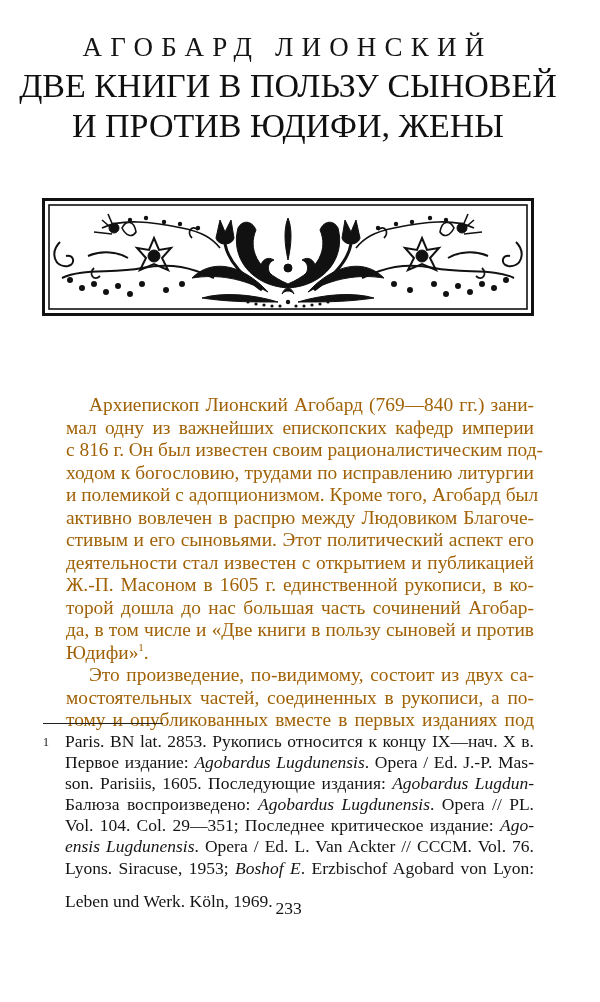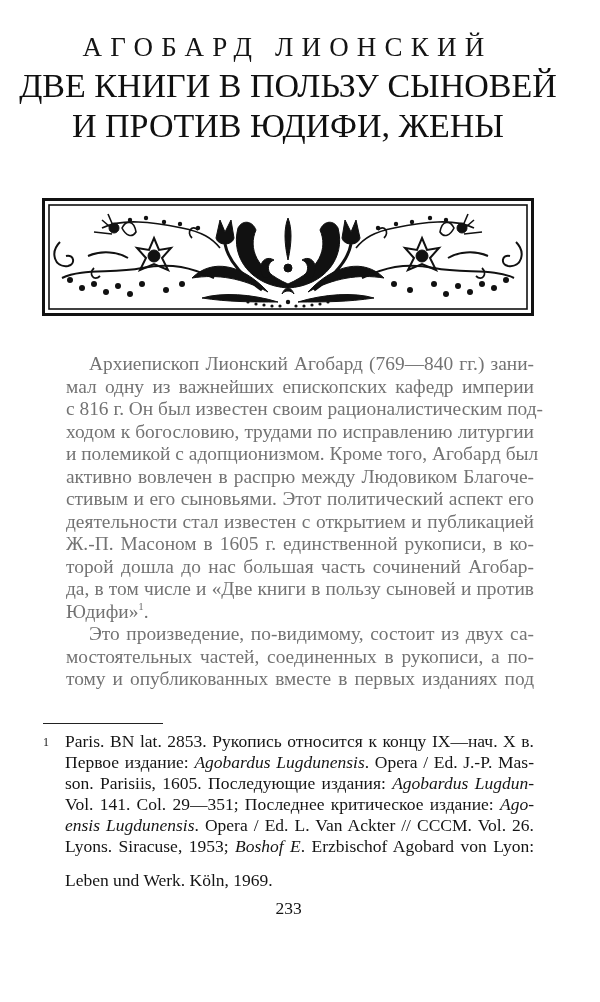--- a/index.html
+++ b/index.html
@@ -44,27 +44,27 @@
     .ornament {
       position: absolute;
       left: 42px;
       top: 198px;
       width: 492px;
       height: 118px;
     }
     .ornament svg { display: block; }
     .body-text {
       position: absolute;
-      top: 353px;
+      top: 394px;
       left: 43px;
       width: 491px;
       font-size: 19.4px;
       line-height: 22.5px;
       text-align: justify;
-      color: #737373;
+      color: #a16207;
     }
     .body-text p {
       margin: 0;
       text-indent: 23px;
     }
     .line {
       display: block;
       white-space: nowrap;
       text-align: justify;
       text-align-last: justify;
@@ -262,22 +262,23 @@
   </div>
 
   <div class="fn-rule"></div>
 
   <div class="footnotes">
     <span class="fn-mark">1</span>
     <div class="fn-body" id="fn-body">
         <span class="fn-line"><span>Paris. BN lat. 2853. Рукопись относится к концу IX—нач. X в.</span></span>
         <span class="fn-line"><span>Первое издание: </span><i>Agobardus Lugdunensis</i><span>. Opera / Ed. J.-P. Mas-</span></span>
         <span class="fn-line"><span>son. Parisiis, 1605. Последующие издания: </span><i>Agobardus Lugdun-</i></span>
-        <span class="fn-line"><span>Vol. 141. Col. 29—351; Последнее критическое издание: </span><i>Ago-</i></span>
-        <span class="fn-line"><i>ensis Lugdunensis</i><span>. Opera / Ed. L. Van Ackter // CCCM. Vol. 26.</span></span>
+        <span class="fn-line"><span>Балюза воспроизведено: </span><i>Agobardus Lugdunensis</i><span>. Opera // PL.</span></span>
+        <span class="fn-line"><span>Vol. 104. Col. 29—351; Последнее критическое издание: </span><i>Ago-</i></span>
+        <span class="fn-line"><i>ensis Lugdunensis</i><span>. Opera / Ed. L. Van Ackter // CCCM. Vol. 76.</span></span>
         <span class="fn-line"><span>Lyons. Siracuse, 1953; </span><i>Boshof E</i><span>. Erzbischof Agobard von Lyon:</span></span>
         <span class="fn-line last"><span>Leben und Werk. Köln, 1969.</span></span>
       </div>
   </div>
 
   <div class="page-number">233</div>
 
 </div>
 
 </body></html>

